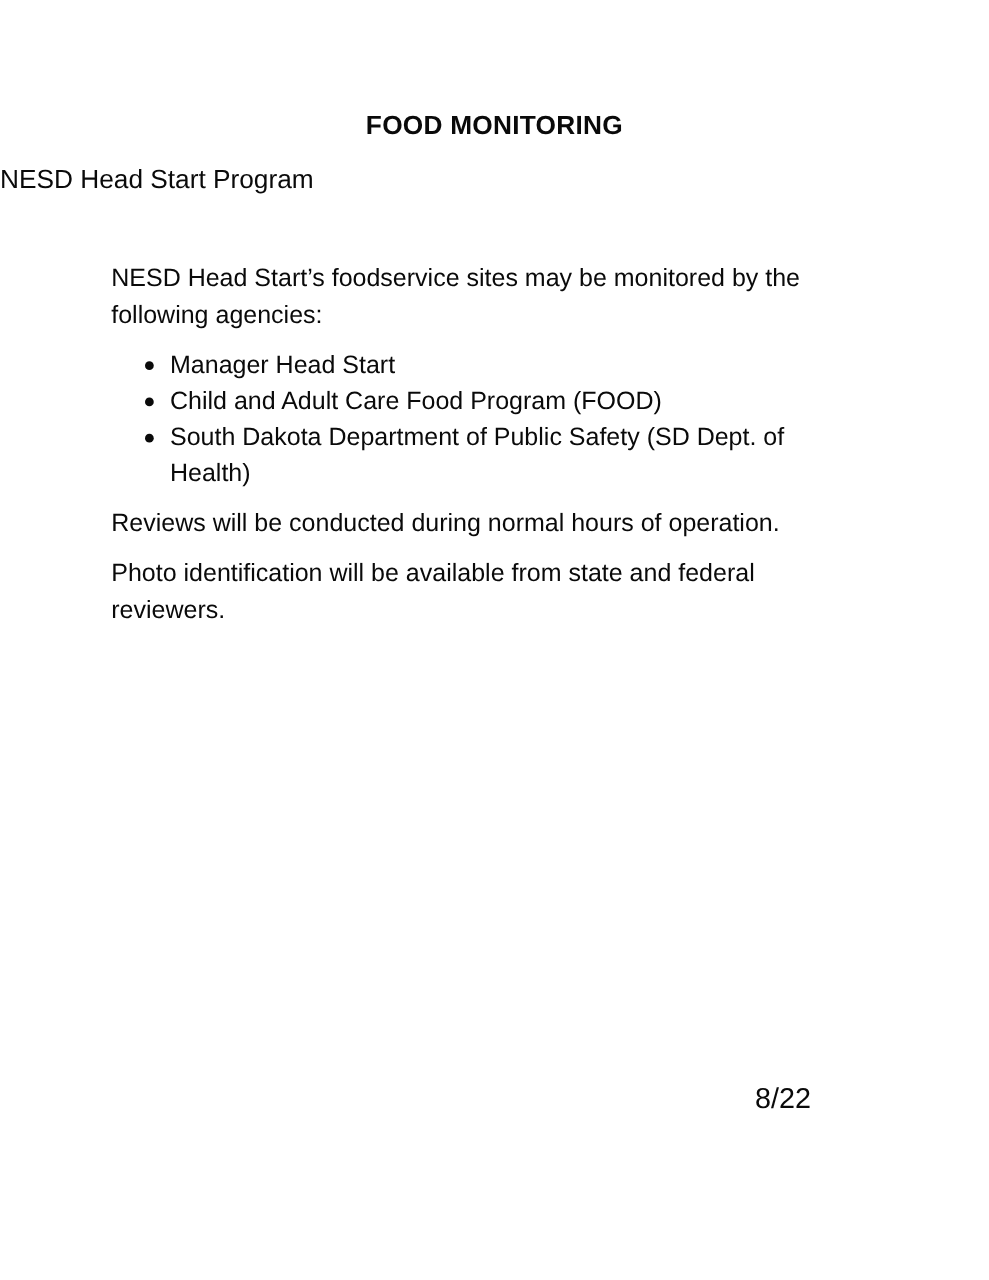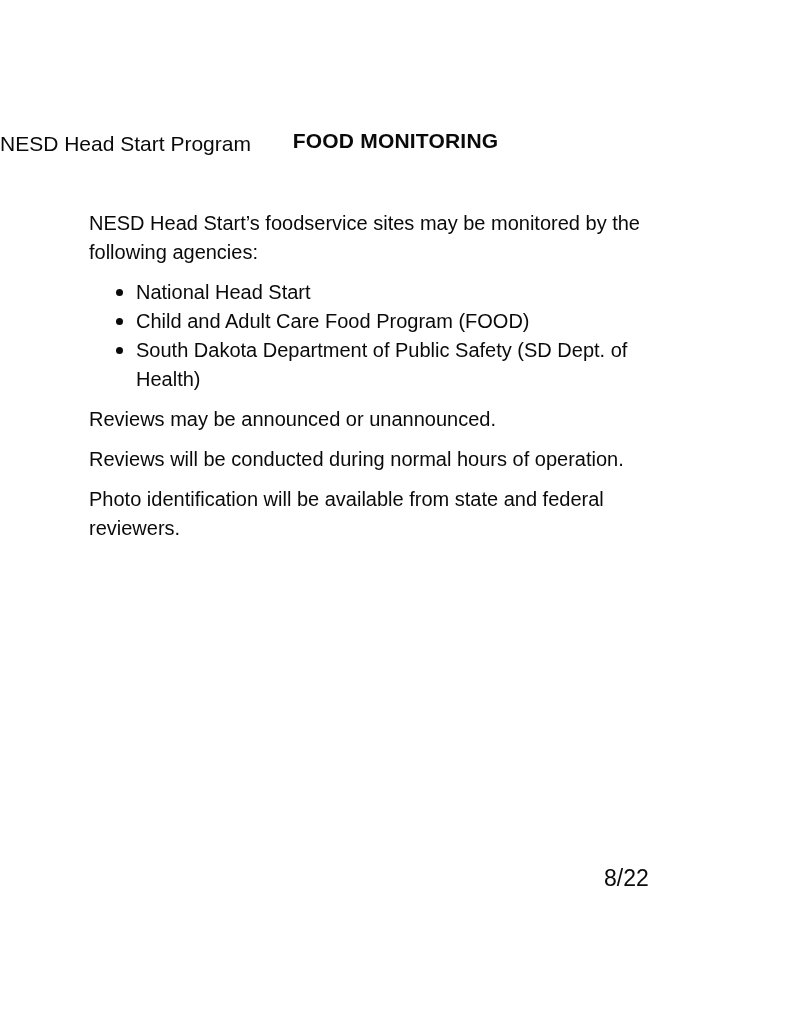--- a/index.html
+++ b/index.html
@@ -19,21 +19,20 @@
   .doc-title {
     position: absolute;
     top: 88px;
     left: 0;
     width: 791px;
     text-align: center;
     font-size: 21px;
     line-height: 25px;
     font-weight: bold;
     letter-spacing: 0.2px;
-    margin-top: 40px;
   }
   .doc-subtitle {
     position: absolute;
     top: 131px;
     left: 0;
     width: 791px;
     text-align: left;
     font-size: 21px;
     line-height: 25px;
     font-weight: normal;
@@ -84,26 +83,25 @@
 
   <div class="doc-title">FOOD MONITORING</div>
 
   <div class="doc-subtitle">NESD Head Start Program</div>
 
   <div class="content">
 
     <p>NESD Head Start’s foodservice sites may be monitored by the following agencies:</p>
 
     <ul class="agency-list">
-      <li>National Head Start</li>
+      <li>Manager Head Start</li>
       <li>Child and Adult Care Food Program (FOOD)</li>
       <li>South Dakota Department of Public Safety (SD Dept. of Health)</li>
     </ul>
 
-    <p>Reviews may be announced or unannounced.</p>
 
     <p>Reviews will be conducted during normal hours of operation.</p>
 
     <p>Photo identification will be available from state and federal reviewers.</p>
 
 
   </div>
 
   <div class="page-number">8/22</div>
 

